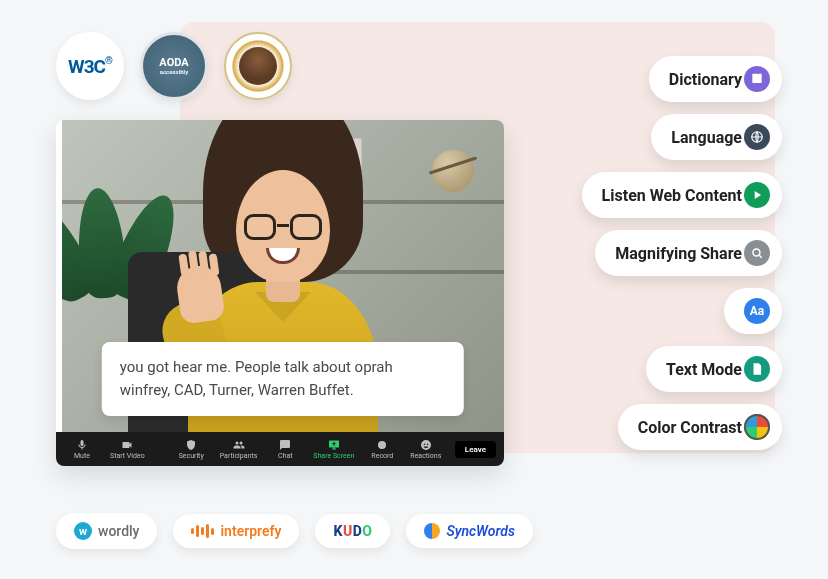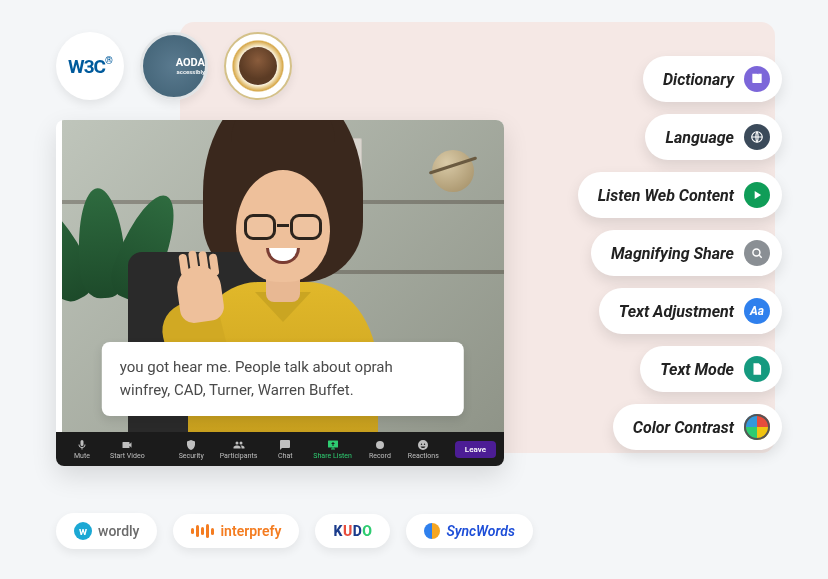--- a/index.html
+++ b/index.html
@@ -44,21 +44,20 @@
   }
   .badge.w3c { font-size: 19px; color: #005a9c; letter-spacing: -1px; }
   .badge.aoda {
     background: radial-gradient(circle at 50% 50%, #5a7a8f 0%, #3f6073 100%);
     color: #fff;
     font-size: 11px;
     text-align: center;
     line-height: 1.1;
     flex-direction: column;
     border: 3px solid #e1e4e6;
-    align-items: flex-end;
   }
   .badge.doj {
     background: radial-gradient(circle, #fff 40%, #f4e5c0 45%, #d7a94c 55%, #fff 58%);
     position: relative;
     border: 2px solid #d4c189;
   }
   .badge.doj::before {
     content: "";
     position: absolute;
     width: 38px; height: 38px;
@@ -199,35 +198,35 @@
     display:flex; align-items:center; padding:0 8px; gap:4px;
     font-size:7px; color:#bfbfbf;
   }
   .tbtn{
     display:flex; flex-direction:column; align-items:center; gap:1px;
     padding:0 6px; min-width:36px;
   }
   .tbtn svg{ width:12px; height:12px; }
   .tbtn.green{ color:#2ecc71; }
   .leave-btn{
-    margin-left:auto; background:#4c1d95; color:#fff;
+    margin-left:auto; background:#000000; color:#fff;
     padding:4px 10px; border-radius:4px; font-size:8px; font-weight:600;
   }
 
   
   .pill-list{
     position:absolute; right:46px; top:56px;
     display:flex; flex-direction:column; gap:12px; align-items:flex-end;
   }
   .pill{
     background:#fff; border-radius:999px;
     box-shadow:0 6px 14px rgba(0,0,0,.1);
-    display:flex; align-items:center; gap:10px;
+    display:flex; align-items:center; gap:2px;
     padding:10px 12px 10px 20px;
-    font-size:16px; font-weight:700; color:#222;font-style:italic;
+    font-size:16px; font-weight:700; color:#222;
   }
   .pill .picon{
     width:26px; height:26px; border-radius:50%;
     display:flex; align-items:center; justify-content:center;
     font-size:12px; color:#fff; font-weight:700;
   }
   .pill .picon svg{ width:14px; height:14px; }
 
   
   .partners{
@@ -339,21 +338,21 @@
     <div class="tbtn">
       <svg viewBox="0 0 24 24" fill="currentColor">
           <path d="M20 2H4a2 2 0 0 0-2 2v18l4-4h14a2 2 0 0 0 2-2V4a2 2 0 0 0-2-2z"></path>
         </svg>
       <span>Chat</span>
     </div>
     <div class="tbtn green">
       <svg viewBox="0 0 24 24" fill="currentColor">
           <path d="M21 3H3a1 1 0 0 0-1 1v12a1 1 0 0 0 1 1h8v2H8v2h8v-2h-3v-2h8a1 1 0 0 0 1-1V4a1 1 0 0 0-1-1zM12 6l4 4h-3v4h-2v-4H8l4-4z"></path>
         </svg>
-      <span>Share Listen</span>
+      <span>Share Screen</span>
     </div>
     <div class="tbtn">
       <svg viewBox="0 0 24 24" fill="currentColor">
           <circle cx="12" cy="12" r="8"></circle>
         </svg>
       <span>Record</span>
     </div>
     <div class="tbtn">
       <svg viewBox="0 0 24 24" fill="currentColor">
           <path d="M12 2a10 10 0 1 0 10 10A10 10 0 0 0 12 2zm-3 7a1.5 1.5 0 1 1-1.5 1.5A1.5 1.5 0 0 1 9 9zm6 0a1.5 1.5 0 1 1-1.5 1.5A1.5 1.5 0 0 1 15 9zm-3 9a5.5 5.5 0 0 1-5-3h10a5.5 5.5 0 0 1-5 3z"></path>
@@ -400,21 +399,20 @@
     <span>Magnifying Share</span>
     <span class="picon" style="background:#8a8f94">
       <svg viewBox="0 0 24 24" fill="none" stroke="#fff" stroke-width="2.5">
           <circle cx="11" cy="11" r="6"></circle>
           <path d="m20 20-4-4"></path>
         </svg>
     </span>
   </div>
 
   <div class="pill">
-    <span>Text Adjustment</span>
     <span class="picon" style="background:#2f80ed">Aa</span>
   </div>
 
   <div class="pill">
     <span>Text Mode</span>
     <span class="picon" style="background:#159a7f">
       <svg viewBox="0 0 24 24" fill="#fff">
           <path d="M6 2h9l4 4v16H6V2zm2 6h8v2H8V8zm0 4h8v2H8v-2zm0 4h5v2H8v-2z"></path>
         </svg>
     </span>

